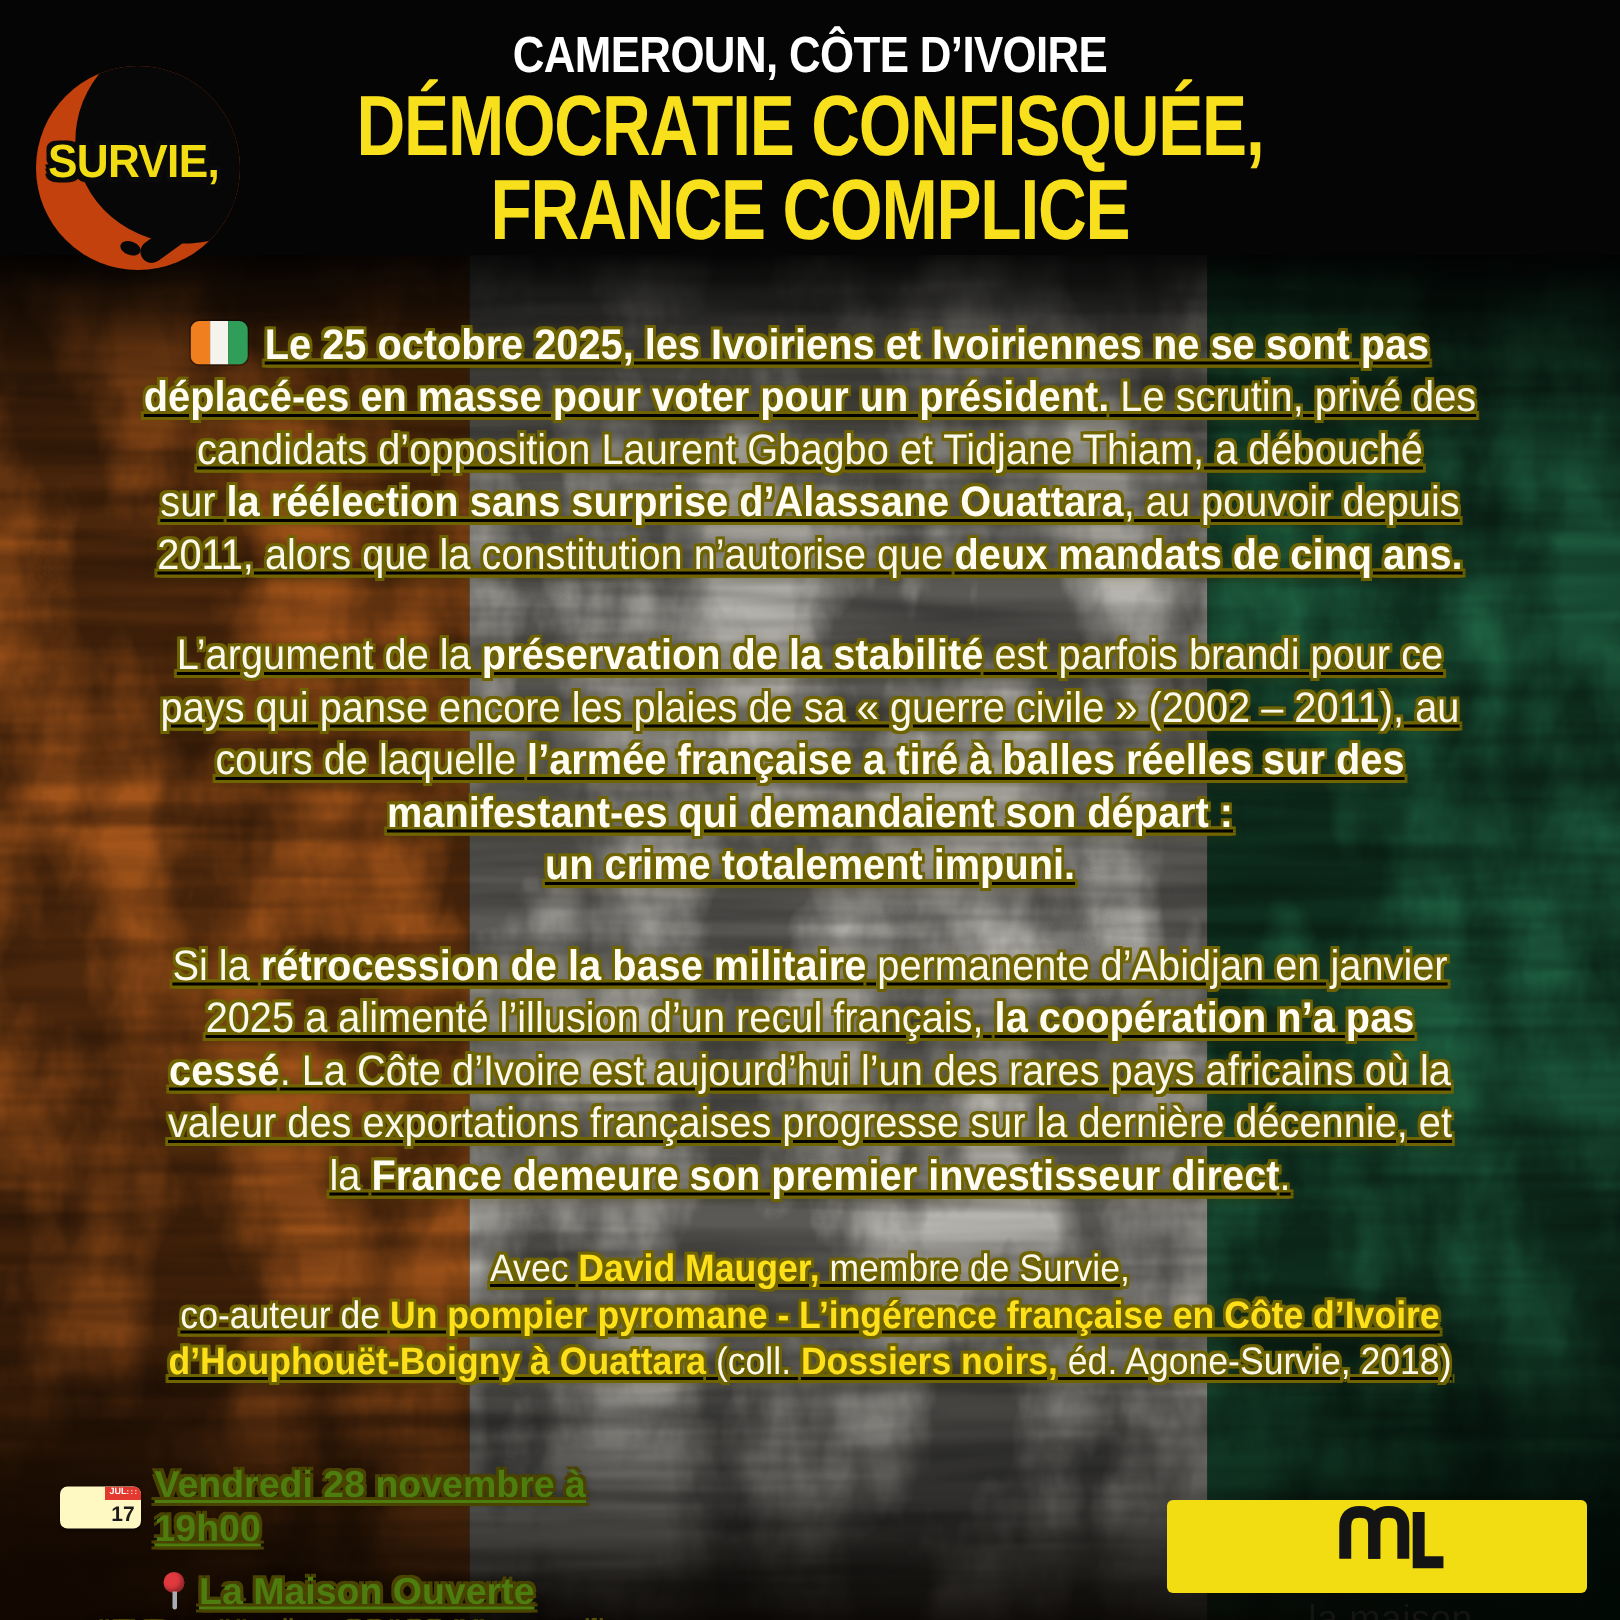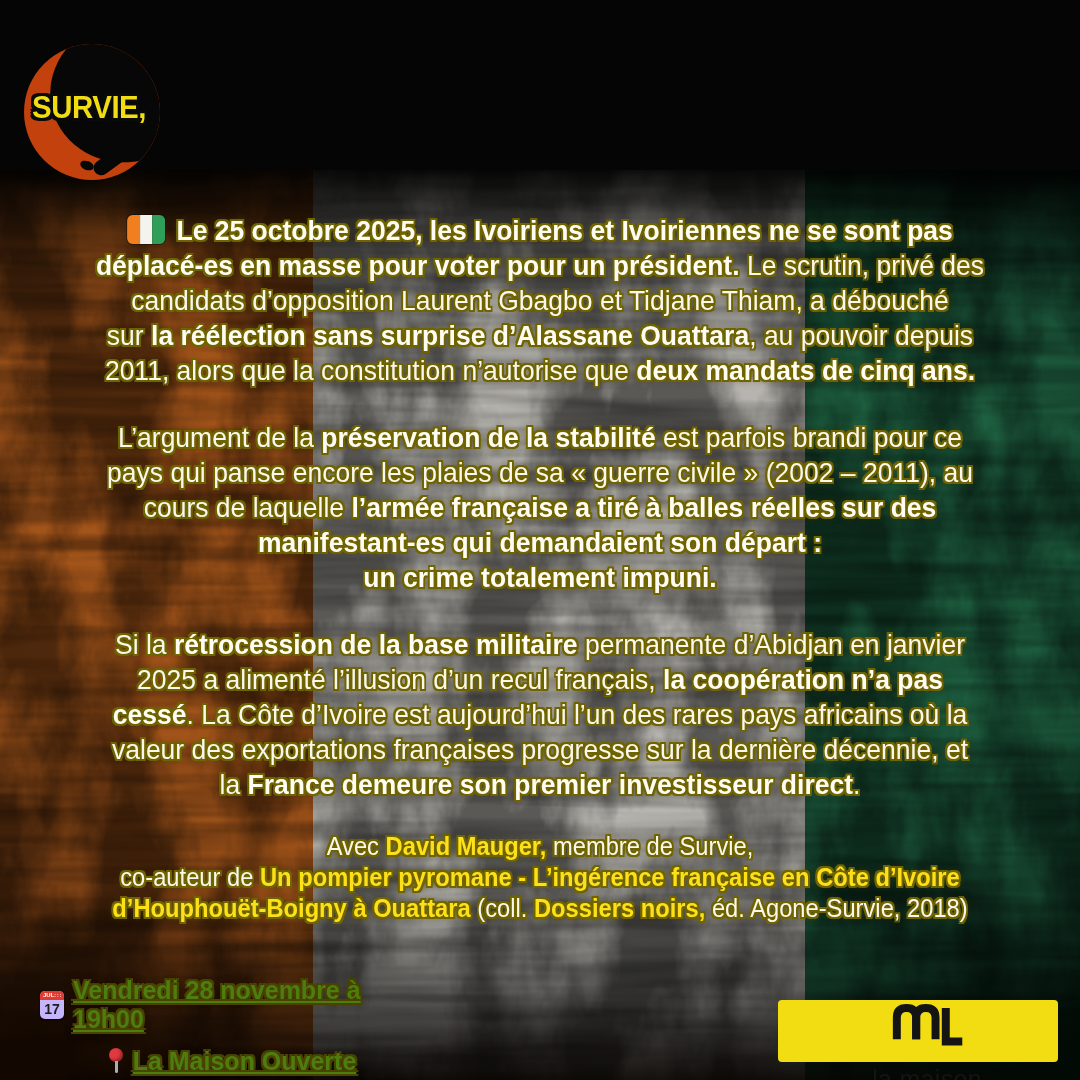--- a/index.html
+++ b/index.html
@@ -33,21 +33,21 @@
   .survie .slash{position:absolute;width:74px;height:15px;background:#070707;bottom:22px;right:-2px;
           transform:rotate(-36deg);border-radius:8px;}
   .survie .blob{position:absolute;width:14px;height:9px;background:#070707;bottom:10px;left:56px;
           border-radius:50%;transform:rotate(20deg);}
   .survie-label{position:absolute;left:0;right:6px;top:46px;text-align:center;font-size:31px;font-weight:700;
           color:#f2dd13;letter-spacing:-0.5px;transform:scaleX(0.95);
           text-shadow:-3px -3px 0 #0a0a0a,3px -3px 0 #0a0a0a,-3px 3px 0 #0a0a0a,3px 3px 0 #0a0a0a,
                       -3px 0 0 #0a0a0a,3px 0 0 #0a0a0a,0 -3px 0 #0a0a0a,0 3px 0 #0a0a0a;}
   
   .body-text{position:absolute;left:40px;right:40px;top:213px;text-align:center;}
-  .para{margin-bottom:32px;}
+  .para{margin-bottom:32px;text-decoration:underline;}
   .para.author{margin-top:-3px;}
   .line{white-space:nowrap;text-align:center;transform:scaleX(0.93);transform-origin:50% 50%;
         font-size:28.5px;line-height:35px;}
   .para.author .line{font-size:25.5px;line-height:31px;}
   .run{
     text-shadow:-2px -2px 0 #6f6400,2px -2px 0 #6f6400,-2px 2px 0 #6f6400,2px 2px 0 #6f6400,
                 -2px 0 0 #6f6400,2px 0 0 #6f6400,0 -2px 0 #6f6400,0 2px 0 #6f6400,
                 0 0 9px rgba(70,60,0,0.85);
   }
   .run.r{color:#faf8ec;font-weight:400;}
@@ -61,22 +61,22 @@
   
   .event{position:absolute;left:36px;top:976px;width:392px;}
   .event-row{display:flex;align-items:center;gap:9px;}
   .event-row.date{justify-content:flex-start;margin-left:4px;}
   .event-row.venue{justify-content:center;margin-top:13px;}
   .event-text-y{font-size:25px;font-weight:700;color:#4d7c0f;
     text-shadow:-2px -2px 0 #4a4300,2px -2px 0 #4a4300,-2px 2px 0 #4a4300,2px 2px 0 #4a4300,0 0 8px rgba(0,0,0,0.7);text-decoration:underline;}
   .event-address{margin-top:1px;text-align:center;font-size:24px;font-weight:400;color:#f7f4e4;
     text-shadow:-2px -2px 0 #554d00,2px -2px 0 #554d00,-2px 2px 0 #554d00,2px 2px 0 #554d00,0 0 8px rgba(0,0,0,0.7);}
   
-  .cal{width:24px;height:28px;border-radius:5px;background:#c4b5fd;overflow:hidden;flex:0 0 auto;
-       box-shadow:0 1px 2px rgba(0,0,0,0.6);}
+  .cal{width:24px;height:28px;border-radius:5px;background:#fef9c3;overflow:hidden;flex:0 0 auto;
+       box-shadow:0 1px 2px rgba(0,0,0,0.6);padding-left:30px;}
   .cal-top{height:9px;background:#e3392f;display:flex;align-items:center;justify-content:space-between;
        padding:0 3px;color:#fff;font-size:6px;font-weight:700;line-height:9px;}
   .cal-top .dots{letter-spacing:1px;font-size:5px;}
   .cal-day{text-align:center;font-size:14px;font-weight:700;color:#1c1c1c;line-height:18px;}
   
   .pin{position:relative;width:16px;height:28px;flex:0 0 auto;}
   .pin .ball{position:absolute;left:1px;top:0;width:14px;height:14px;border-radius:50%;background:#e0393e;
        box-shadow:inset -2px -2px 3px rgba(0,0,0,0.35);}
   .pin .stem{position:absolute;left:7px;top:13px;width:3px;height:12px;background:#a9aeb4;border-radius:0 0 2px 2px;}
   
@@ -104,20 +104,25 @@
       </defs>
       <rect x="0" y="0" width="313" height="910" fill="#a2541a"></rect>
       <rect x="313" y="0" width="492" height="910" fill="#b6b4ae"></rect>
       <rect x="805" y="0" width="275" height="910" fill="#1e5f40"></rect>
       <rect x="0" y="0" width="1080" height="910" filter="url(#grunge)" opacity="0.5"></rect>
       <rect x="0" y="0" width="1080" height="910" filter="url(#grunge2)" opacity="0.35"></rect>
     </svg>
   </div>
   <div class="vignette"></div>
 
+  <div class="header">
+    <div class="kicker">CAMEROUN, CÔTE D’IVOIRE</div>
+    <div class="title-line">DÉMOCRATIE CONFISQUÉE,</div>
+    <div class="title-line">FRANCE COMPLICE</div>
+  </div>
 
   <div class="survie">
     <span class="slash"></span>
     <span class="blob"></span>
     <div class="survie-label">SURVIE,</div>
   </div>
 
   <div class="body-text" id="body-text">
       <div class="para">
         <div class="line"><span class="flag-ci">

